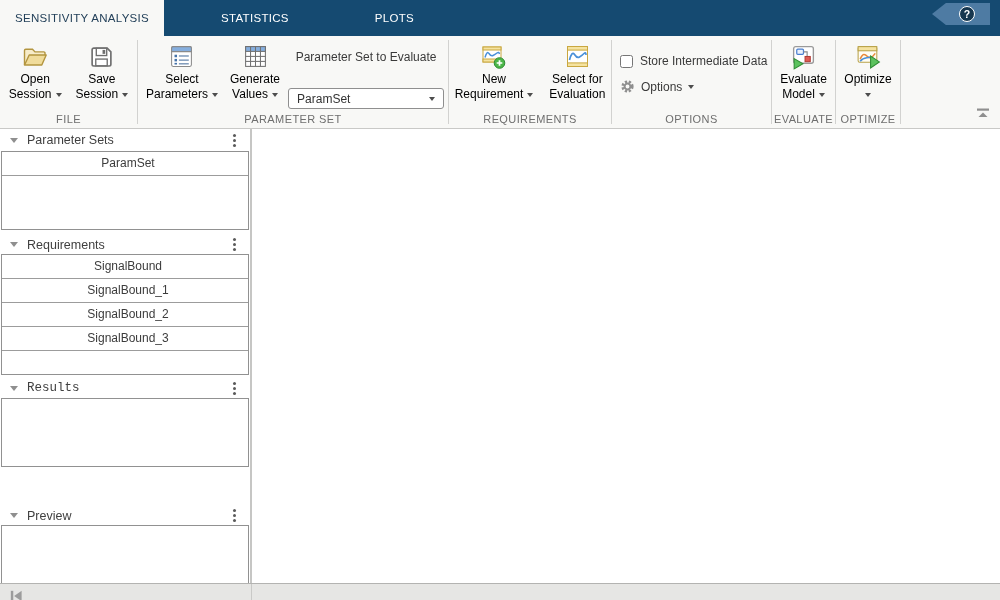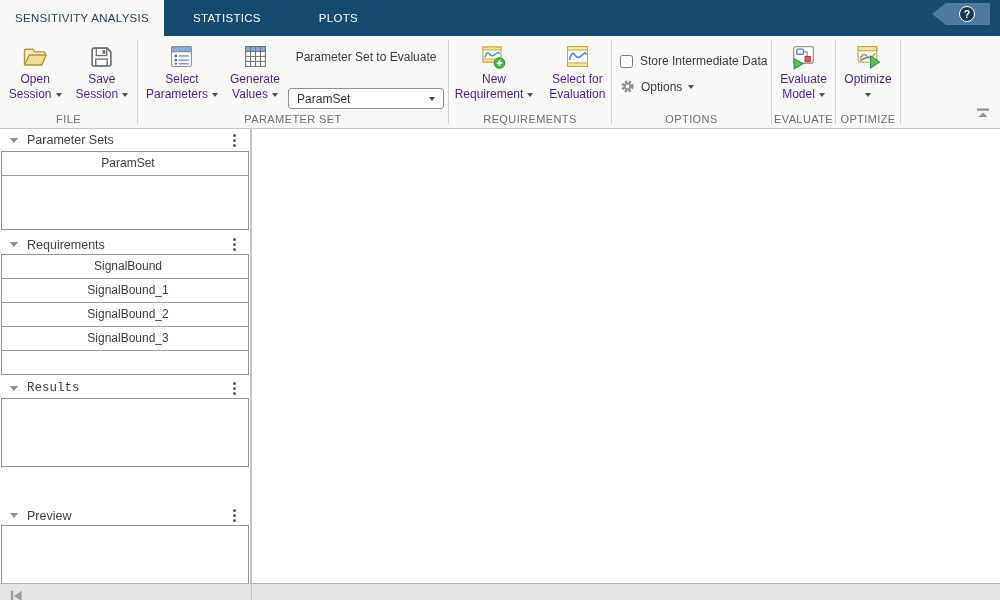--- a/index.html
+++ b/index.html
@@ -3,40 +3,40 @@
 <meta charset="utf-8">
 <style>
   * { box-sizing: border-box; margin: 0; padding: 0; }
   html,body { width:1000px; height:600px; overflow:hidden; background:#fff;
     font-family:"Liberation Sans","DejaVu Sans",sans-serif; }
 
   
   .tabbar { height:36px; background:#154a71; display:flex; position:relative; }
   .tab { display:flex; align-items:center; padding:0 15px; font-size:11.5px;
     letter-spacing:.3px; color:#fff; cursor:default; }
-  .tab.t2 { padding:0 29px; }
+  .tab.t2 { padding:0 29px;margin-left:28px; }
   .tab.active { background:#f8f8f6; color:#24415a; }
   .help-badge { position:absolute; right:10px; top:3px; width:58px; height:22px;
     background:#4e7ba3; clip-path:polygon(0 50%,24% 0,100% 0,100% 100%,24% 100%);
     display:flex; align-items:center; justify-content:center; padding-left:12px; }
   .help-circle { width:16px; height:16px; border-radius:50%; background:#17374f;
     border:1.5px solid #fff; color:#fff; font-size:10.5px; font-weight:bold;
     display:flex; align-items:center; justify-content:center; line-height:1; }
 
   
   .toolbar { height:93px; background:#f8f8f6; border-bottom:1px solid #c9c9c7;
     display:flex; position:relative; }
   .tsection { display:flex; flex-direction:column; flex:none; }
   .tsection-content { flex:1; display:flex; justify-content:center; padding-top:5px; }
   .tsection-label { text-align:center; font-size:11px; color:#6e6e6e;
     letter-spacing:.4px; padding-bottom:3px; white-space:nowrap; }
   .tdivider { width:1px; background:#d2d2d0; margin:4px 0; flex:none; }
 
   .tbtn { display:flex; flex-direction:column; align-items:center; font-size:12px;
-    color:#4c1d95; padding:0 4px; cursor:default; }
+    color:#000000; padding:0 4px; cursor:default; }
   .tbtn .ico { height:31px; display:flex; align-items:center; justify-content:center; }
   .tbtn .l { line-height:15px; display:flex; align-items:center; gap:4px; white-space:nowrap; }
 
   .caret { width:0; height:0; border-left:3.5px solid transparent;
     border-right:3.5px solid transparent; border-top:4px solid #4d4d4d; display:inline-block; }
 
   .combo-col { display:flex; flex-direction:column; align-items:center; padding-top:9px;gap:15px; }
   .combo-label { font-size:12px; color:#3a3a3a; }
   .combobox { width:156px; height:21px; margin-top:9px; border:1px solid #8f8f8f;
     border-radius:3px; background:#fff; display:flex; align-items:center;

